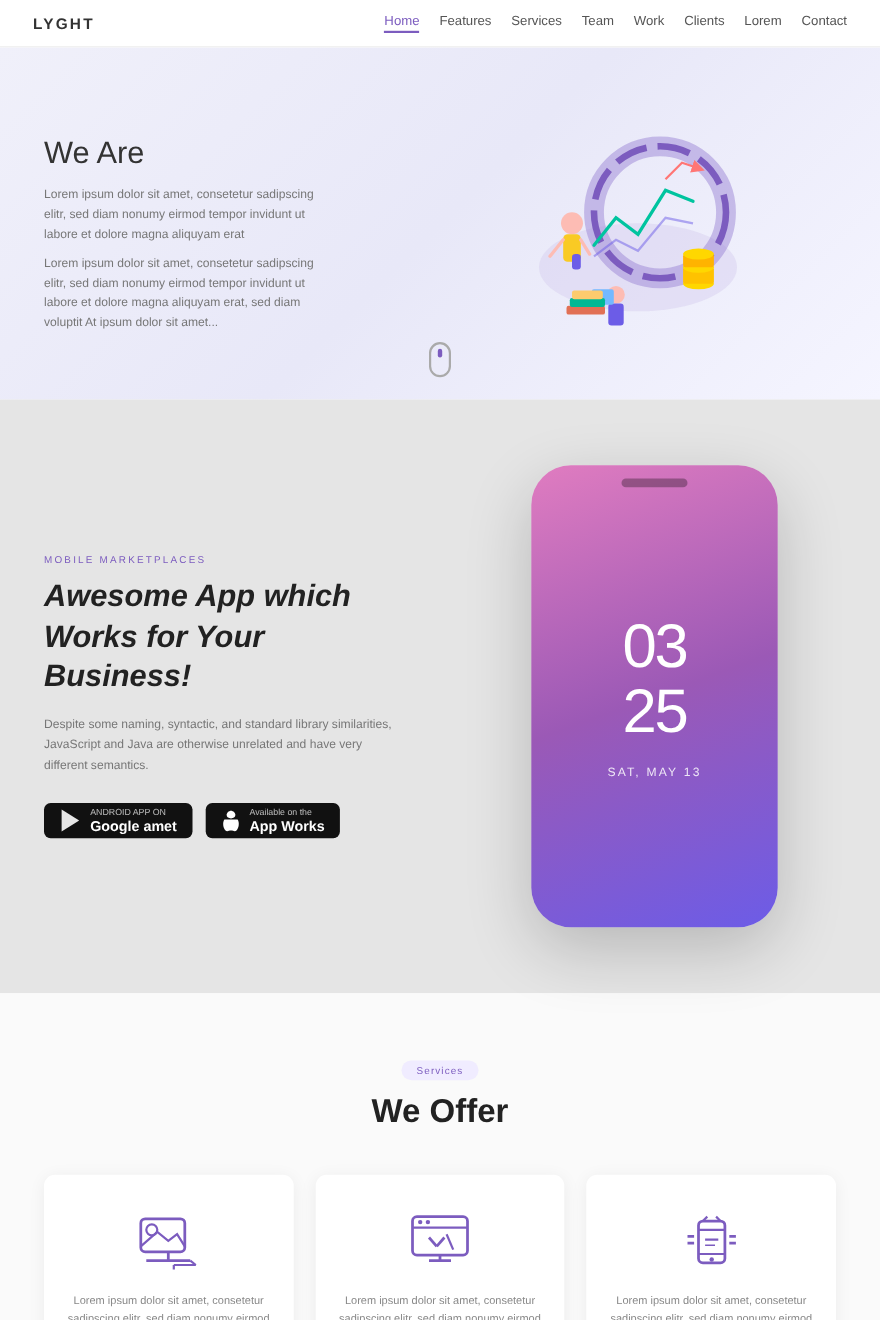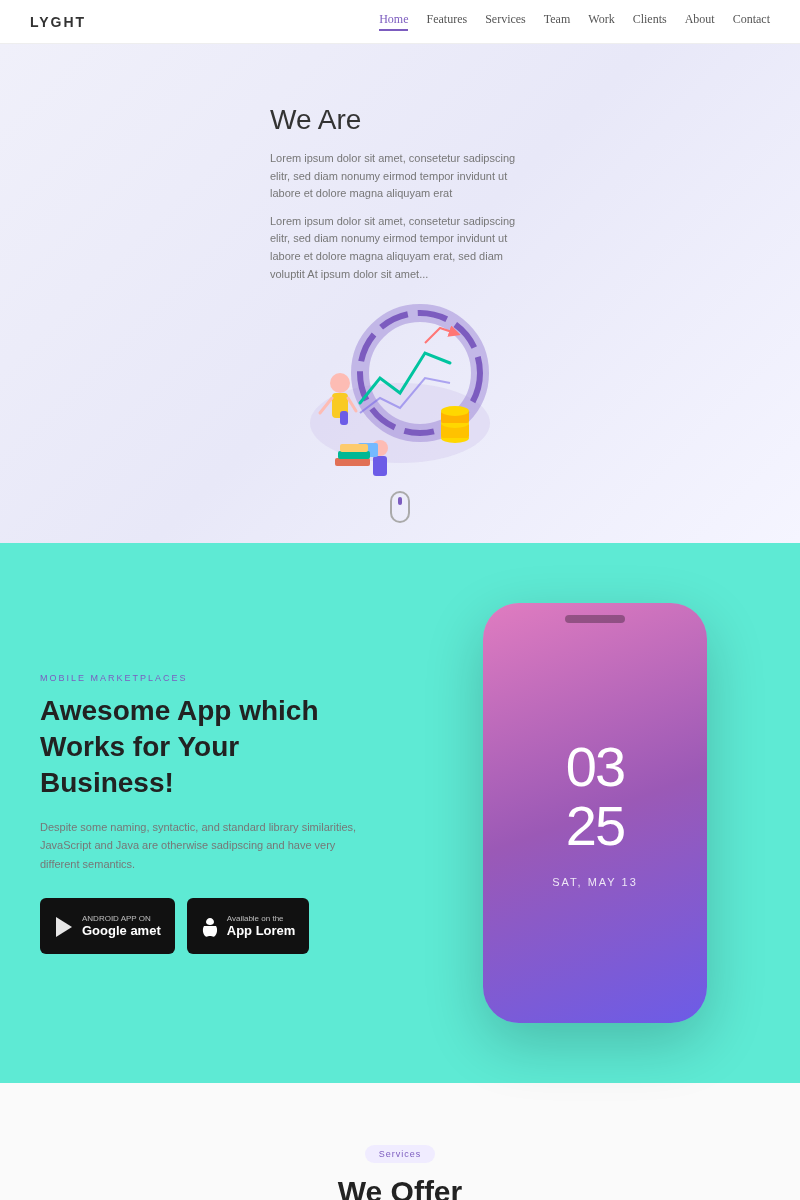--- a/index.html
+++ b/index.html
@@ -1,45 +1,45 @@
 <!DOCTYPE html>
 <html><head>
   <meta charset="utf-8">
   <style>
     * { margin: 0; padding: 0; box-sizing: border-box; }
     body { font-family: 'Segoe UI', Arial, sans-serif; background: #fff; width: 800px; overflow-x: hidden; }
 
     
     nav { display: flex; align-items: center; justify-content: space-between; padding: 12px 30px; background: #fff; border-bottom: 1px solid #eee; position: sticky; top: 0; z-index: 100; gap: 48px; }
     .nav-logo { font-weight: 700; font-size: 14px; letter-spacing: 2px; color: #333; }
-    .nav-links { display: flex; gap: 18px; font-family: Liberation Serif, serif; }
+    .nav-links { display: flex; gap: 18px; }
     .nav-links a { text-decoration: none; color: #555; font-size: 12px; }
     .nav-links a.active { color: #7c5cbf; border-bottom: 2px solid #7c5cbf; padding-bottom: 2px; }
 
     
-    .hero { background: linear-gradient(135deg, #f0f0fa 0%, #e8e8f8 50%, #f5f5ff 100%); padding: 60px 40px 40px; display: flex; align-items: center; min-height: 300px; position: relative; overflow: hidden; flex-direction: column; }
+    .hero { background: linear-gradient(135deg, #f0f0fa 0%, #e8e8f8 50%, #f5f5ff 100%); padding: 60px 40px 40px; display: flex; align-items: center; min-height: 300px; position: relative; overflow: hidden; }
     .hero-text { flex: 1; z-index: 2; }
     .hero-text .pre { font-size: 28px; color: #333; font-weight: 400; }
     .hero-text .creative { font-size: 52px; font-weight: 700; color: #5b3fa0; font-style: italic; }
     .hero-text p { font-size: 11px; color: #777; line-height: 1.6; margin-top: 14px; max-width: 260px; }
     .hero-text p + p { margin-top: 10px; }
     .hero-img { flex: 1; display: flex; justify-content: center; align-items: center; }
     .hero-illustration { width: 240px; height: 220px; }
     .scroll-indicator { position: absolute; bottom: 20px; left: 50%; transform: translateX(-50%); width: 20px; height: 32px; border: 2px solid #aaa; border-radius: 10px; display: flex; justify-content: center; padding-top: 4px; }
     .scroll-dot { width: 4px; height: 8px; background: #7c5cbf; border-radius: 2px; animation: scrollAnim 1.5s infinite; }
     @keyframes scrollAnim { 0%,100%{transform:translateY(0)} 50%{transform:translateY(6px)} }
 
     
-    .mobile-section { display: flex; align-items: center; padding: 60px 40px; gap: 60px; background: #5eead4; }
+    .mobile-section { display: flex; align-items: center; padding: 60px 40px; gap: 60px; background: #e5e5e5; }
     .mobile-text { flex: 1; }
     .mobile-text .label { font-size: 9px; letter-spacing: 2px; color: #7c5cbf; text-transform: uppercase; margin-bottom: 10px; }
-    .mobile-text h2 { font-size: 28px; font-weight: 700; color: #222; line-height: 1.3; margin-bottom: 16px; }
+    .mobile-text h2 { font-size: 28px; font-weight: 700; color: #222; line-height: 1.3; margin-bottom: 16px; font-style: italic; }
     .mobile-text p { font-size: 11px; color: #777; line-height: 1.7; margin-bottom: 24px; }
     .app-btns { display: flex; gap: 12px; flex-wrap: wrap; }
-    .app-btn { display: flex; align-items: flex-end; gap: 8px; background: #111; color: #fff; padding: 16px 14px; border-radius: 6px; font-size: 10px; cursor: pointer; }
+    .app-btn { display: flex; align-items: center; gap: 8px; background: #111; color: #fff; padding: 4px 14px; border-radius: 6px; font-size: 10px; cursor: pointer; }
     .app-btn .store-name { font-size: 13px; font-weight: 600; }
     .phone-wrap { flex: 1; display: flex; justify-content: center; }
     .phone { width: 224px; height: 420px; background: linear-gradient(160deg, #e07cc0, #9b59b6, #6c5ce7); border-radius: 36px; display: flex; flex-direction: column; justify-content: center; align-items: center; color: #fff; position: relative; box-shadow: 0 20px 60px rgba(0,0,0,0.2); }
     .phone::before { content:''; position:absolute; top:12px; left:50%; transform:translateX(-50%); width:60px; height:8px; background:rgba(0,0,0,0.3); border-radius:4px; }
 
     
     .services-section { padding: 60px 40px; background: #fafafa; text-align: center; }
     .section-tag { display: inline-block; background: #f0ecff; color: #7c5cbf; font-size: 9px; padding: 4px 14px; border-radius: 20px; margin-bottom: 12px; letter-spacing: 1px; }
     .section-title { font-size: 30px; font-weight: 700; color: #222; margin-bottom: 40px; }
     .services-grid { display: grid; grid-template-columns: repeat(3,1fr); gap: 20px; }
@@ -55,21 +55,21 @@
 
 <nav>
   <div class="nav-logo">LYGHT</div>
   <div class="nav-links">
     <a href="#" class="active">Home</a>
     <a href="#">Features</a>
     <a href="#">Services</a>
     <a href="#">Team</a>
     <a href="#">Work</a>
     <a href="#">Clients</a>
-    <a href="#">About</a>
+    <a href="#">Lorem</a>
     <a href="#">Contact</a>
   </div>
 </nav>
 
 <section class="hero">
   <div class="hero-text">
     <div class="pre">We Are</div>
     <p>Lorem ipsum dolor sit amet, consetetur sadipscing elitr, sed diam nonumy eirmod tempor invidunt ut labore et dolore magna aliquyam erat</p>
     <p>Lorem ipsum dolor sit amet, consetetur sadipscing elitr, sed diam nonumy eirmod tempor invidunt ut labore et dolore magna aliquyam erat, sed diam voluptit At ipsum dolor sit amet...</p>
   </div>
@@ -114,39 +114,39 @@
   </div>
   <div class="scroll-indicator">
     <div class="scroll-dot"></div>
   </div>
 </section>
 
 <section class="mobile-section">
   <div class="mobile-text">
     <div class="label">MOBILE MARKETPLACES</div>
     <h2>Awesome App which Works for Your Business!</h2>
-    <p>Despite some naming, syntactic, and standard library similarities, JavaScript and Java are otherwise sadipscing and have very different semantics.</p>
+    <p>Despite some naming, syntactic, and standard library similarities, JavaScript and Java are otherwise unrelated and have very different semantics.</p>
     <div class="app-btns">
       <div class="app-btn">
         <svg width="20" height="22" viewBox="0 0 20 22">
           <polygon points="2,1 18,11 2,21" fill="#fff" opacity="0.9"></polygon>
         </svg>
         <div>
           <div style="font-size:8px;opacity:0.7">ANDROID APP ON</div>
           <div class="store-name">Google amet</div>
         </div>
       </div>
       <div class="app-btn">
         <svg width="18" height="22" viewBox="0 0 18 22">
           <path d="M9 2 C7 2 5 4 5 6 C5 8 7 9 9 9 C11 9 13 8 13 6 C13 4 11 2 9 2Z" fill="#fff"></path>
           <path d="M3 10 C1 13 2 18 4 20 C5.5 21.5 7 20 9 20 C11 20 12.5 21.5 14 20 C16 18 17 13 15 10 Z" fill="#fff"></path>
         </svg>
         <div>
           <div style="font-size:8px;opacity:0.7">Available on the</div>
-          <div class="store-name">App Lorem</div>
+          <div class="store-name">App Works</div>
         </div>
       </div>
     </div>
   </div>
   <div class="phone-wrap">
     <div class="phone">
       <div style="font-size:56px;font-weight:300;letter-spacing:-2px;text-align:center;line-height:1.05;color:#fff">03<br>25</div>
       <div style="font-size:11px;letter-spacing:2px;margin-top:20px;color:#fff;opacity:0.85">SAT, MAY 13</div>
     </div>
   </div>

